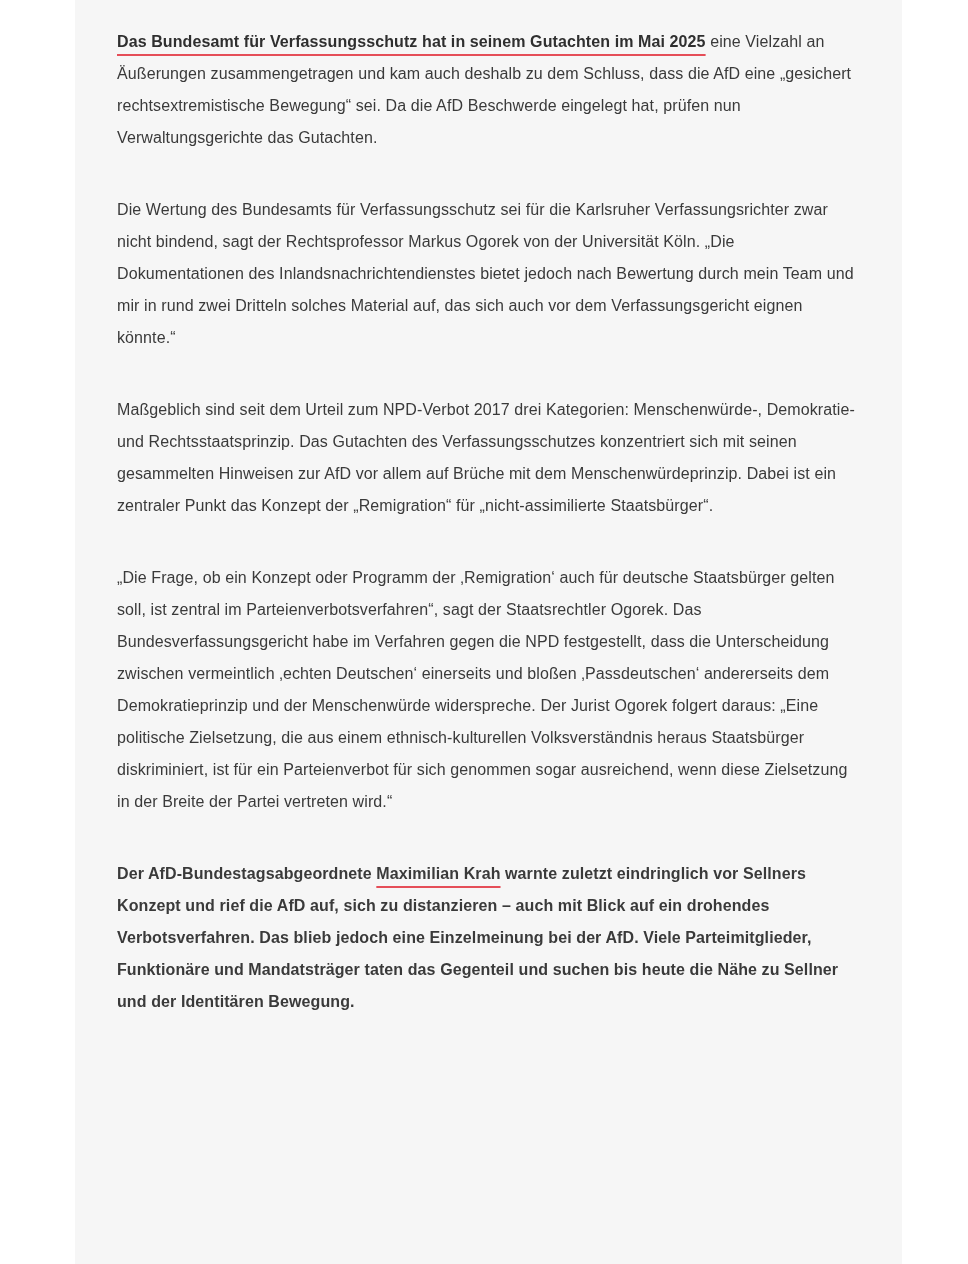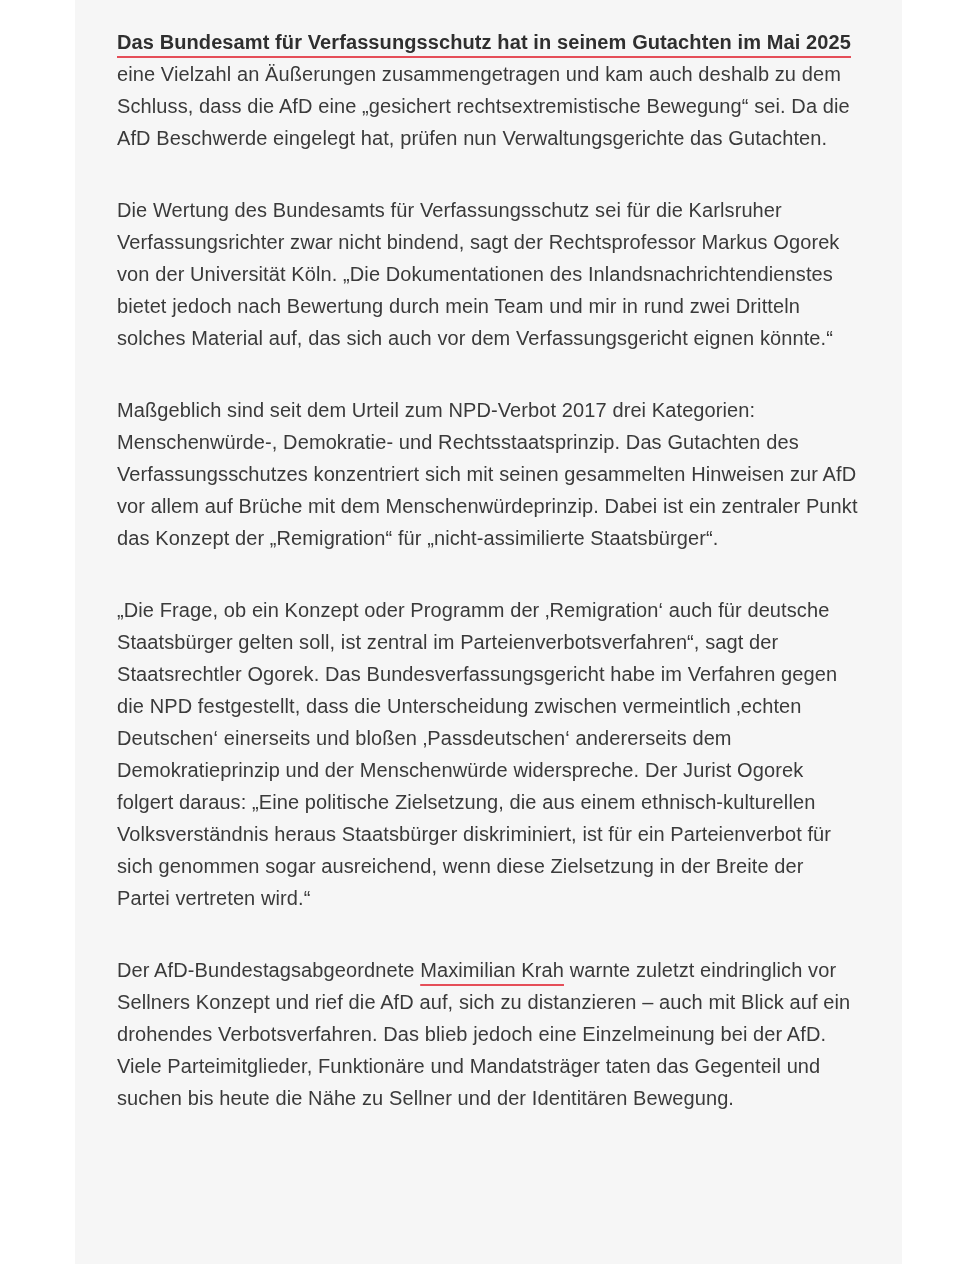--- a/index.html
+++ b/index.html
@@ -17,27 +17,28 @@
   .card {
     box-sizing: border-box;
     margin-left: 75px;
     width: 827px;
     min-height: 1264px;
     background: #f6f6f6;
     padding: 26px 41px 30px 42px;
   }
   .card p {
     margin: 0 0 40px 0;
-    font-size: 20px;
+    font-size: 16px;
     line-height: 32px;
     color: #3a3a3a;
     letter-spacing: 0.1px;
   }
   .card p:last-child {
     margin-bottom: 4px;
+    font-weight: bold;
   }
   a.article-link {
     color: inherit;
     text-decoration: underline;
     text-decoration-color: #e54e58;
     text-decoration-thickness: 2px;
     text-underline-offset: 7px;
     cursor: pointer;
   }
   a.article-link.bold {

